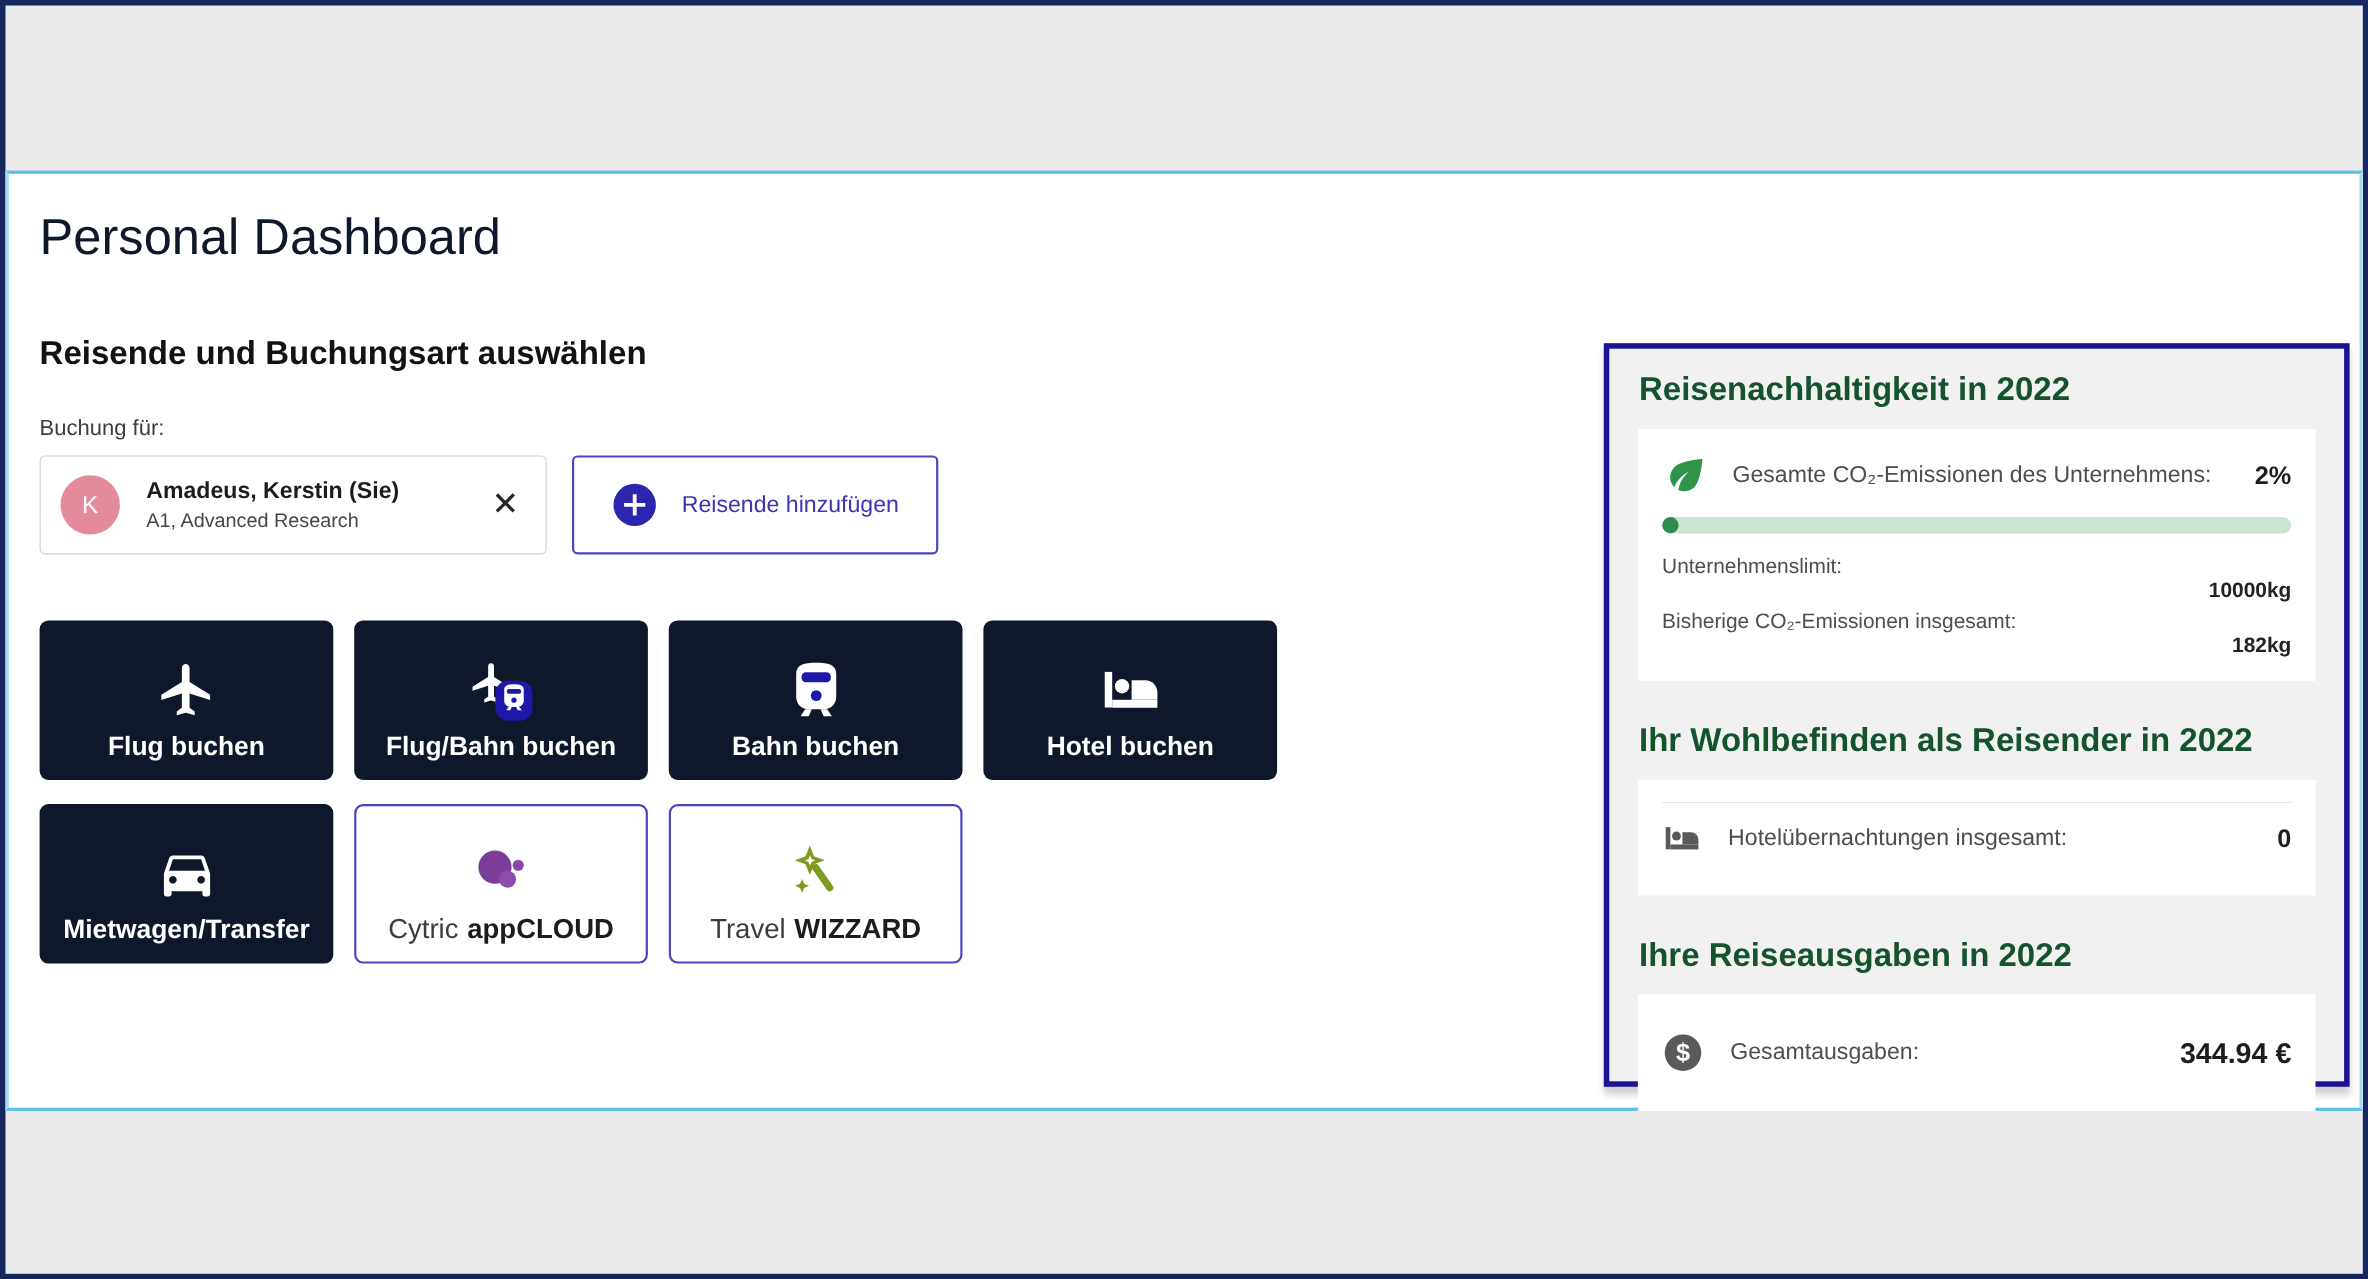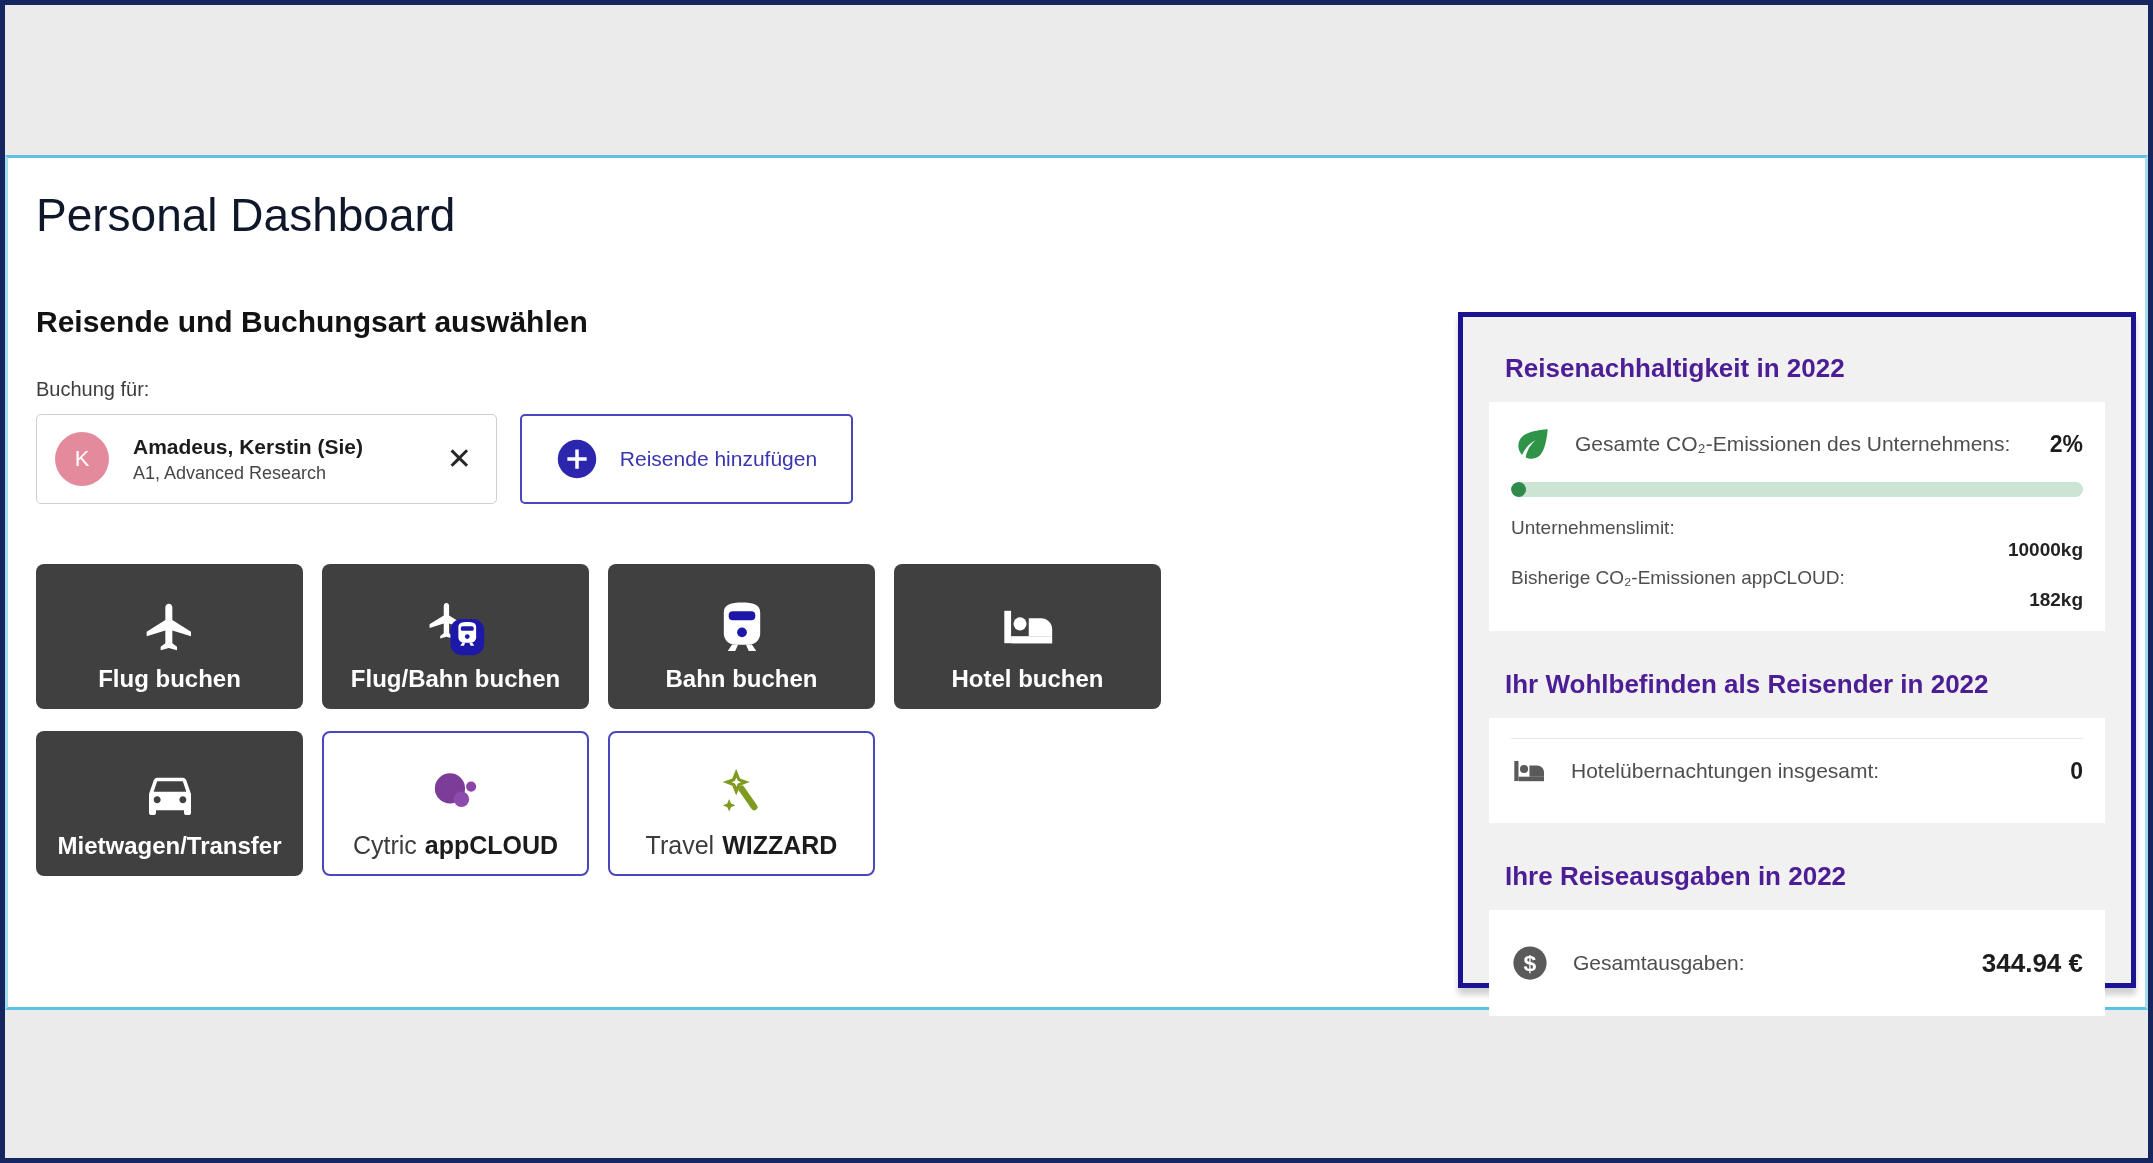--- a/index.html
+++ b/index.html
@@ -32,30 +32,30 @@
   .chip-close{margin-left:auto;font-size:30px;color:#262626;line-height:1;cursor:pointer;}
   
   .add-btn{width:333px;height:90px;box-sizing:border-box;border:2px solid #4a46bb;border-radius:5px;
     background:#fff;display:flex;align-items:center;justify-content:center;gap:22px;cursor:pointer;}
   .add-label{font-size:21px;color:#3a36b1;}
   
   .tiles{margin-top:60px;display:grid;grid-template-columns:repeat(4,267px);gap:22px 19px;}
   .tile{height:145px;box-sizing:border-box;border-radius:8px;display:flex;flex-direction:column;
     align-items:center;padding:24px 0 16px;cursor:pointer;}
   .tile .icon-box{flex:1;display:flex;align-items:center;justify-content:center;}
-  .tile.blue{background:#404040;justify-content:center;}
+  .tile.blue{background:#0f172a;justify-content:center;}
   .tile.blue .tile-label{font-size:24px;font-weight:700;color:#ffffff;}
   .tile.white{background:#fff;border:2px solid #4a46bb;padding:20px 0 14px;}
   .tile.white .tile-label{font-size:25px;color:#3c3c3c;}
   .tile.white .tile-label .bold{font-weight:700;color:#1c1c1c;margin-left:8px;}
   
   .panel{position:absolute;top:154px;left:1450px;width:678px;height:676px;box-sizing:border-box;
     background:#f1f1f2;border:5px solid #1b1391;padding:20px 26px 24px;
     box-shadow:0 7px 6px rgba(0,0,0,.18);}
-  .panel-h{margin:16px;font-size:26px;font-weight:700;color:#4c1d95;}
+  .panel-h{margin:1px;font-size:30px;font-weight:700;color:#14532d;}
   .gap-top{margin-top:38px;}
   .card{background:#fff;margin-top:18px;padding:20px 22px;box-sizing:border-box;}
   .em-head{display:flex;align-items:center;}
   .em-label{margin-left:20px;width:440px;font-size:21px;color:#4e4e4e;line-height:1.55;}
   .em-val{margin-left:auto;font-size:23px;font-weight:700;color:#1d1d1d;}
   .track{margin-top:16px;height:15px;border-radius:9px;background:#cbe4d3;position:relative;overflow:hidden;}
   .fill{position:absolute;left:0;top:0;bottom:0;min-width:15px;border-radius:9px;background:#2e8b49;}
   .stats{margin-top:20px;}
   .stat{display:flex;font-size:19px;color:#4e4e4e;margin-top:6px;flex-direction:column;}
   .stat-val{margin-left:auto;font-weight:700;color:#222222;}
@@ -198,21 +198,21 @@
       </div>
       <div class="track">
         <div class="fill" style="width:2%"></div>
       </div>
       <div class="stats">
         <div class="stat">
           <span>Unternehmenslimit:</span>
           <span class="stat-val">10000kg</span>
         </div>
         <div class="stat">
-          <span>Bisherige CO₂-Emissionen appCLOUD:</span>
+          <span>Bisherige CO₂-Emissionen insgesamt:</span>
           <span class="stat-val">182kg</span>
         </div>
       </div>
     </div>
 
     <h3 class="panel-h gap-top">Ihr Wohlbefinden als Reisender in 2022</h3>
     <div class="card">
       <div class="divider"></div>
       <div class="row">
         <span>

